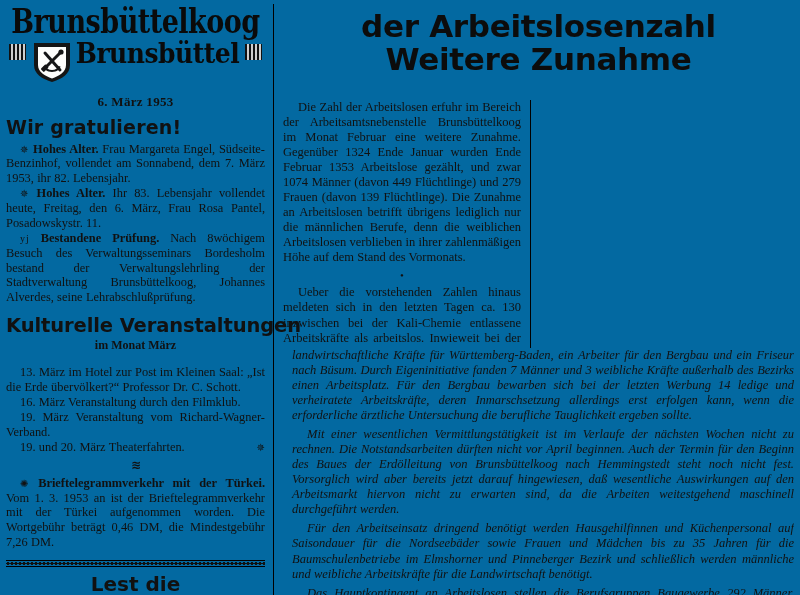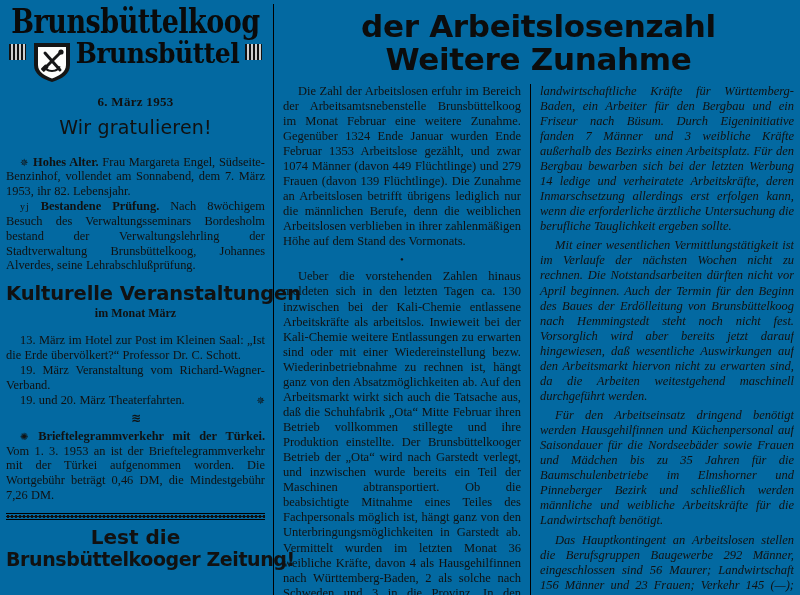--- a/index.html
+++ b/index.html
@@ -71,26 +71,25 @@
 
   .mast-date {
     font-family: "Liberation Serif", serif;
     font-weight: 700;
     font-size: 13px;
     margin-top: 7px;
     letter-spacing: 0.3px;
   }
 
   .head-gratulieren {
-    text-align: center;
-    font-family: "DejaVu Sans", sans-serif;
-    font-weight: 400;
+    font-family: "DejaVu Sans", sans-serif;
+    font-weight: 700;
     font-size: 19px;
     letter-spacing: 0.2px;
-    margin: 6px 0 17px 0;
+    margin: 6px 0 4px 0;
   }
 
   .head-kulturelle {
     text-align: center;
     font-family: "DejaVu Sans", sans-serif;
     font-weight: 700;
     font-size: 19.5px;
     letter-spacing: -0.1px;
     margin: 9px 0 1px 0;
     white-space: nowrap;
@@ -168,23 +167,24 @@
     font-weight: 700;
     font-size: 31px;
     line-height: 1.06;
     letter-spacing: -0.3px;
     padding: 6px 0 8px 0;
     color: #0c0c0c;
   }
 
   .body-cols {
     display: flex;
-    flex-direction: row;
+    flex-direction: column;
     flex: 1 1 auto;
     min-height: 0;
+    margin-top: 16px;
   }
   .col-mid {
     width: 248px;
     flex: 0 0 248px;
     padding-right: 9px;
     box-sizing: border-box;
     border-right: 1px solid #000;
     overflow: hidden;
   }
   .col-right {
@@ -270,28 +270,33 @@
       <div class="mast-date">6. März 1953</div>
     </div>
 
     <div class="head-gratulieren">Wir gratulieren!</div>
 
     <p class="p">
       <span class="bullet">✵</span>
       <b>Hohes Alter.</b><span> Frau Margareta Engel, Südseite-Benzinhof, vollendet am Sonnabend, dem 7. März 1953, ihr 82. Lebensjahr.</span>
     </p>
     <p class="p">
+      <span class="bullet">✵</span>
+      <b>Hohes Alter.</b><span> Ihr 83. Lebensjahr vollendet heute, Freitag, den 6. März, Frau Rosa Pantel, Posadowskystr. 11.</span>
+    </p>
+    <p class="p">
       <span class="bullet">yj</span>
       <b>Bestandene Prüfung.</b><span> Nach 8wöchigem Besuch des Verwaltungsseminars Bordesholm bestand der Verwaltungslehrling der Stadtverwaltung Brunsbüttelkoog, Johannes Alverdes, seine Lehrabschlußprüfung.</span>
     </p>
 
     <div class="head-kulturelle">Kulturelle Veranstaltungen</div>
     <div class="sub-monat">im Monat März</div>
 
     <p class="p">13. März im Hotel zur Post im Kleinen Saal: „Ist die Erde übervölkert?“ Professor Dr. C. Schott.</p>
+    <p class="p">16. März Veranstaltung durch den Filmklub.</p>
     <p class="p">19. März Veranstaltung vom Richard-Wagner-Verband.</p>
     <p class="p">19. und 20. März Theaterfahrten.</p>
     <div class="star-right">✵</div>
 
     <div class="sep-squiggle">≋</div>
 
     <p class="p">
       <span class="bullet">✺</span>
       <b>Brieftelegrammverkehr mit der Türkei.</b><span> Vom 1. 3. 1953 an ist der Brieftelegrammverkehr mit der Türkei aufgenommen worden. Die Wortgebühr beträgt 0,46 DM, die Mindestgebühr 7,26 DM.</span>
     </p>

